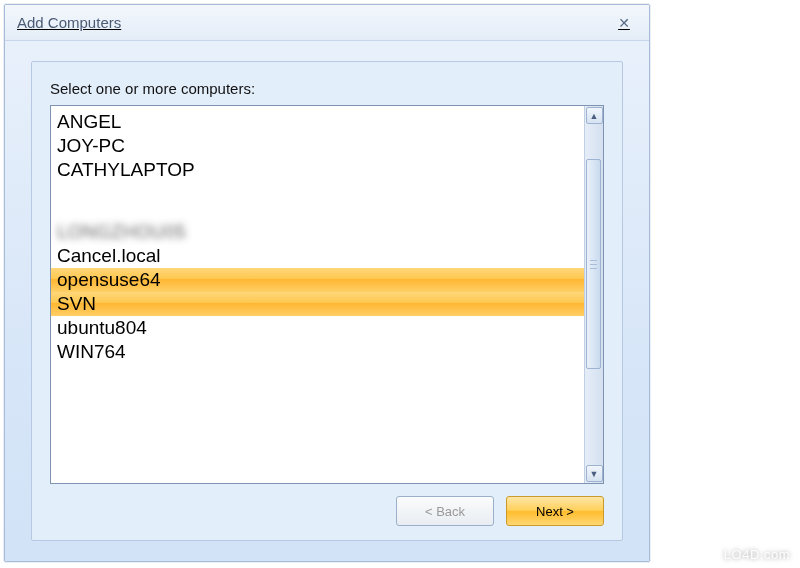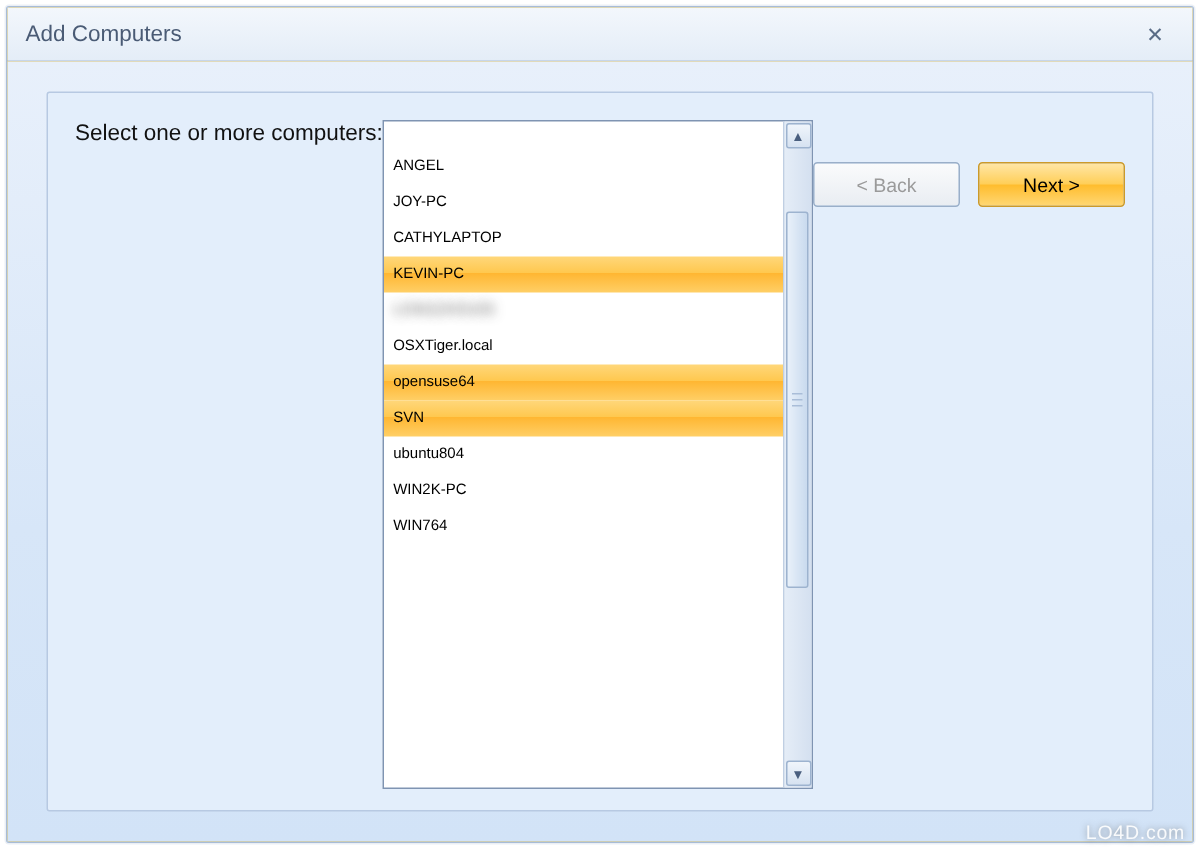--- a/index.html
+++ b/index.html
@@ -8,27 +8,28 @@
     height: 568px;
     font-family: Tahoma, "Segoe UI", Arial, sans-serif;
     font-size: 13px;
     background: #fff;
     overflow: hidden;
     position: relative;
   }
   .window {
     position: absolute;
     left: 4px; top: 4px;
-    width: 792px; height: 558px;
+    width: 646px; height: 558px;
     border: 1px solid #a7bcd8;
     border-radius: 2px;
-    background: #eab308;
+    background: #8b5cf6;
     box-shadow: 0 0 0 1px rgba(120,150,190,.15);
     display: flex;
     flex-direction: column;
+    text-decoration: underline;
   }
   .titlebar {
     height: 36px;
     background: linear-gradient(#f3f7fc, #e4edf7);
     border-bottom: 1px solid #c7d6ea;
     display: flex;
     align-items: center;
     padding: 0 12px;
   }
   .titlebar .title {
@@ -49,54 +50,56 @@
     background: linear-gradient(#e8f0fb, #d7e6f8 60%, #d2e3f7);
     position: relative;
   }
   .inner-panel {
     position: absolute;
     left: 26px; top: 20px; right: 26px; bottom: 20px;
     border: 1px solid #b7c9e2;
     background: #e3eefb;
     border-radius: 2px;
     display: flex;
+    flex-direction: column;
     padding: 18px 18px 14px 18px;
   }
   .prompt {
     font-size: 15px;
     color: #111;
     margin-bottom: 8px;
   }
   .list-wrap {
     flex: 1;
     background: #fff;
     border: 1px solid #7f94b2;
     display: flex;
     position: relative;
   }
   .list {
     flex: 1;
     overflow: hidden;
-    font-size: 10px;
+    font-size: 19px;
     line-height: 24px;
-    padding: 18px 0;
+    padding: 4px 0;
   }
   .list-item {
     height: 24px;
     padding: 0 6px;
     white-space: nowrap;
     cursor: pointer;
     color: #000;
   }
   .list-item.selected {
     background: linear-gradient(#ffd77a, #ffc84f 45%, #ffb631 46%, #ffcf66);
   }
   .list-item.blurred {
     color: transparent;
     text-shadow: 0 0 7px rgba(60,60,60,.8);
+    margin-top: 38px;
   }
   .vscroll {
     width: 19px;
     background: linear-gradient(to right, #e5edf7, #d4e0f0);
     border-left: 1px solid #c0cfe3;
     display: flex;
     flex-direction: column;
     align-items: center;
   }
   .scroll-btn {
@@ -127,21 +130,20 @@
     height: 1px;
     background: #a9bdd8;
   }
   .button-row {
     height: 42px;
     display: flex;
     justify-content: flex-end;
     align-items: flex-end;
     gap: 12px;
     padding-top: 12px;
-    margin-top: 16px;
   }
   .btn {
     min-width: 98px;
     height: 30px;
     border: 1px solid #9aafc9;
     border-radius: 3px;
     background: linear-gradient(#fdfefe, #e6edf5 48%, #dbe5f0 52%, #eaf1f8);
     font-size: 13px;
     color: #222;
     display: flex; align-items: center; justify-content: center;
@@ -183,27 +185,25 @@
   <div class="client">
     <div class="inner-panel">
 
       <div class="prompt">Select one or more computers:</div>
 
       <div class="list-wrap">
         <div class="list" id="list">
             <div class="list-item">ANGEL</div>
             <div class="list-item">JOY-PC</div>
             <div class="list-item">CATHYLAPTOP</div>
-            <div class="list-item selected">KEVIN-PC</div>
             <div class="list-item blurred">LONGZHOU05</div>
-            <div class="list-item">OSXTiger.local</div>
+            <div class="list-item">Cancel.local</div>
             <div class="list-item selected">opensuse64</div>
             <div class="list-item selected">SVN</div>
             <div class="list-item">ubuntu804</div>
-            <div class="list-item">WIN2K-PC</div>
             <div class="list-item">WIN764</div>
           </div>
         <div class="vscroll">
           <div class="scroll-btn">
             <span>▲</span>
           </div>
           <div class="scroll-track">
             <div class="scroll-thumb" id="thumb" style="top: 10%; height: 62%;">
               <span class="grip" style="top:calc(50% - 4px)"></span>
               <span class="grip" style="top:50%"></span>

